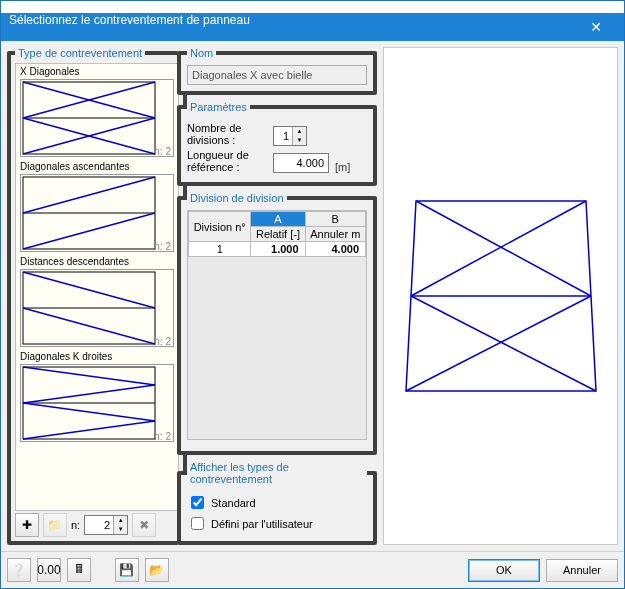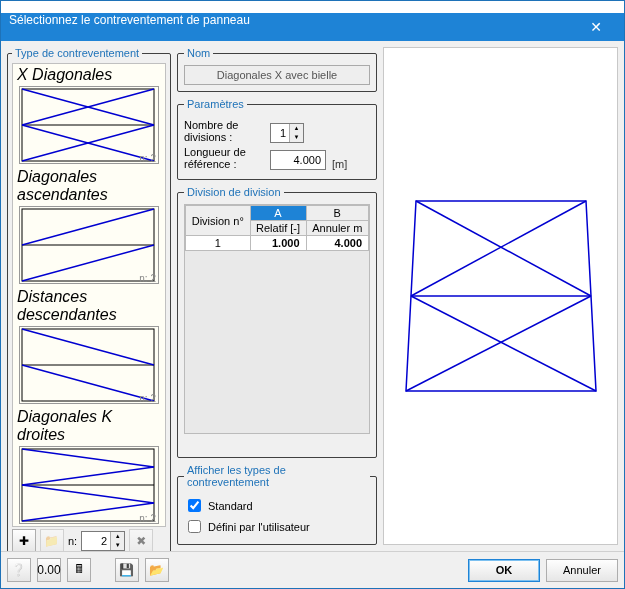--- a/index.html
+++ b/index.html
@@ -39,21 +39,21 @@
   }
   .body {
     flex: 1;
     display: flex;
     padding: 6px;
     gap: 6px;
     background: #f0f0f0;
     overflow: hidden;
   }
   fieldset {
-    border: 1px solid #404040;
+    border: 4px solid #404040;
     border-radius: 2px;
     margin: 0;
     padding: 6px;
     background: #f0f0f0;
   }
   legend {
     color: #1e72b8;
     font-size: 11px;
     padding: 0 3px;
   }
@@ -67,30 +67,29 @@
     flex: 1;
     background: #fffef5;
     border: 1px solid #c0c0c0;
     overflow-y: auto;
     padding: 0;
   }
   .type-item {
     padding: 2px 4px 2px 4px;
   }
   .type-item .label {
-    font-size: 16px;
+    font-size: 10px;
     margin-bottom: 2px;
-    font-style: italic;
   }
   .type-thumb {
     position: relative;
     border: 1px solid #999;
     background: #fffef5;
     height: 78px;
-    width: 140px;
+    width: 154px;
     margin: 0 auto;
   }
   .type-thumb svg { display: block; }
   .type-thumb .ncap {
     position: absolute;
     right: 2px;
     bottom: -1px;
     font-size: 10px;
     color: #888;
   }
@@ -147,21 +146,20 @@
     gap: 6px;
   }
   .name-input {
     width: 100%;
     height: 20px;
     border: 1px solid #aaa;
     background: #eee;
     padding: 0 4px;
     font-size: 11px;
     color: #555;
-    text-align: center;
   }
   .param-row {
     display: flex;
     align-items: flex-end;
     gap: 6px;
     margin: 3px 0;
   }
   .param-row .plabel { width: 80px; }
   .txtbox {
     border: 1px solid #7a7a7a;
@@ -220,21 +218,21 @@
   }
   .footer .spacer { flex: 1; }
   .dlg-btn {
     min-width: 72px;
     height: 23px;
     border: 1px solid #adadad;
     background: linear-gradient(#fefefe,#e6e6e6);
     font-size: 11px;
     cursor: pointer;
   }
-  .dlg-btn.default { border: 1px solid #1e83d6; box-shadow: inset 0 0 0 1px #7cc0f0; font-weight: bold; }
+  .dlg-btn.default { border: 1px solid #1e83d6; box-shadow: inset 0 0 0 1px #7cc0f0; }
 </style>
 </head>
 <body>
 
 <div class="window">
 
   <div class="titlebar">
     <span class="title">Sélectionnez le contreventement de panneau</span>
     <span class="close">✕</span>
   </div>

